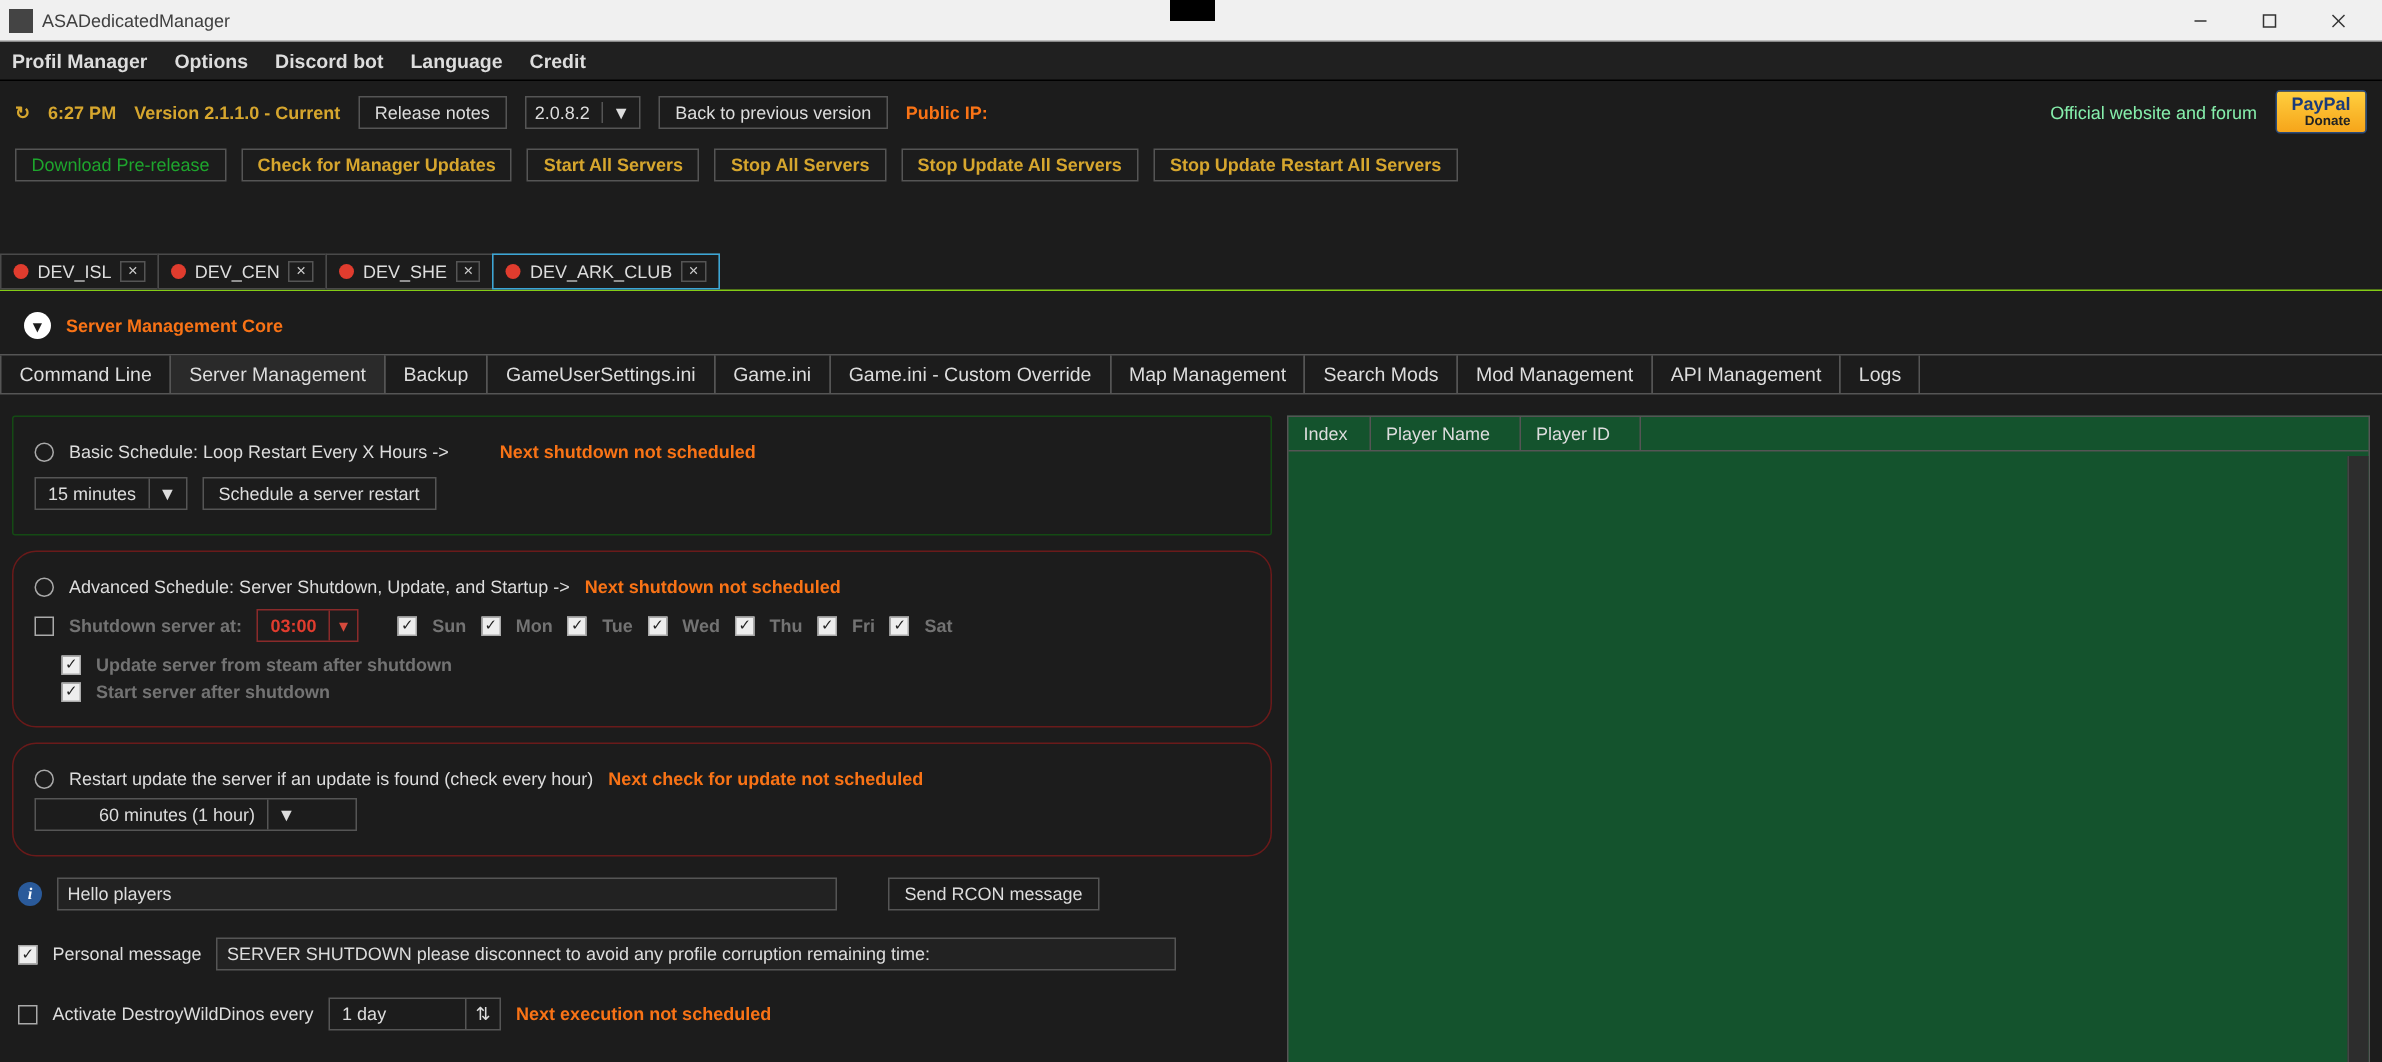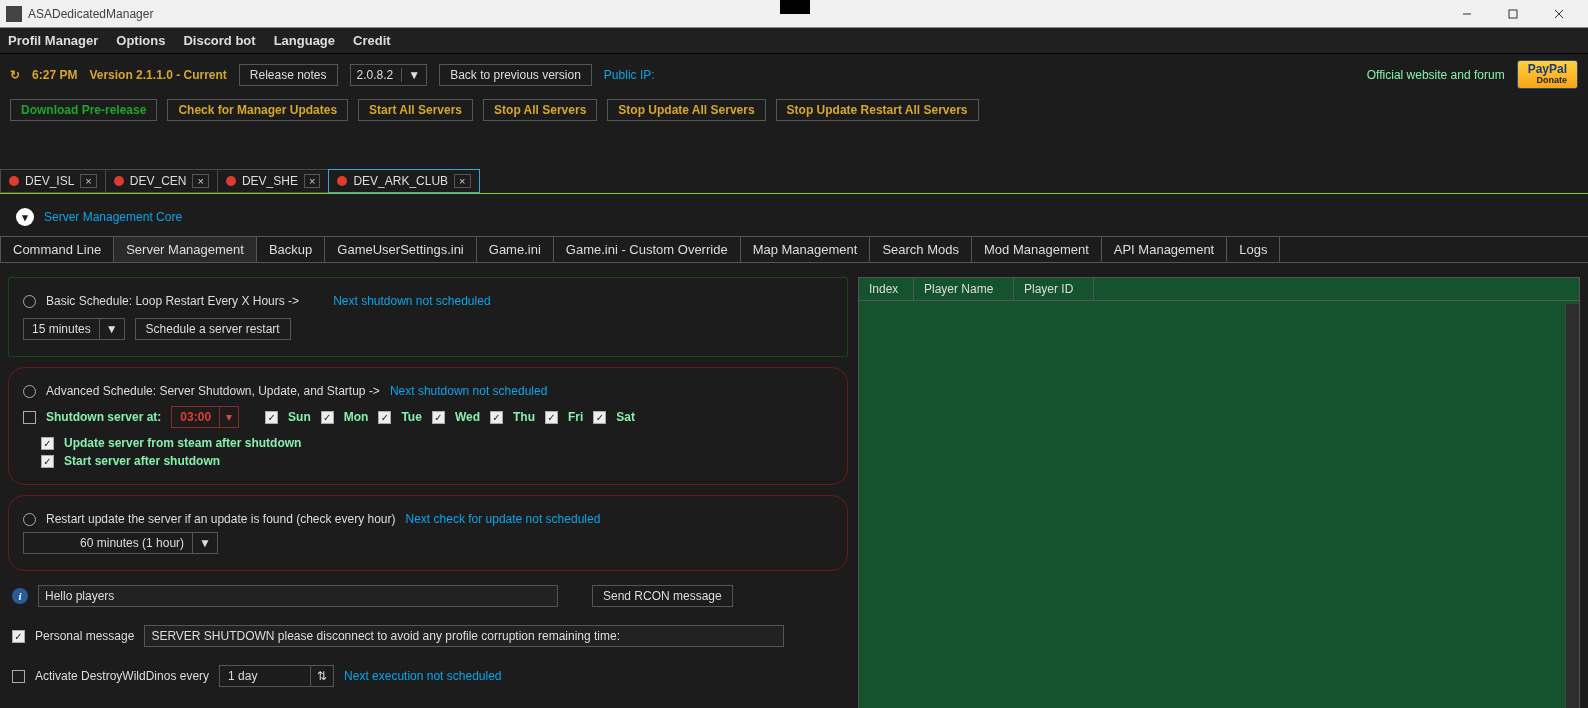--- a/index.html
+++ b/index.html
@@ -13,26 +13,26 @@
 .winbtn { width: 46px; height: 28px; display:flex; align-items:center; justify-content:center; color:#333; }
 .winbtn svg { width:10px; height:10px; }
 
 
 .menubar { background: #202020; height: 26px; display:flex; align-items:center; padding: 0 8px; gap: 18px; border-bottom:1px solid #000; }
 .menubar span { color:#ddd; font-size:13px; font-weight:bold; }
 
 
 .inforow { background: #1c1c1c; display:flex; align-items:center; padding: 6px 10px; gap: 12px; flex-wrap:wrap; }
 .orange { color: #d6a62e; font-weight:bold; }
-.green { color: #0ea5e9; font-weight:normal; }
-.red { color: #86efac; font-weight:bold;text-align:center; }
+.green { color: #f97316; font-weight:bold; }
+.red { color: #737373; font-weight:bold;text-align:center; }
 .link { color:#86efac; text-align:right; }
 .btn { background:#1c1c1c; border:1px solid #555; padding:3px 10px; color:#ddd; font-size:12px; display:inline-flex; align-items:center; gap:4px; cursor:pointer; }
 .btn.orange-t { color:#d6a62e; font-weight:bold; }
-.btn.green-t { color:#1ea52d; font-weight:bold; }
+.btn.green-t { color:#1ea52d; font-weight:normal; }
 .select { background:#1c1c1c; border:1px solid #555; padding:3px 6px; color:#ddd; font-size:12px; display:inline-flex; align-items:center; }
 .select .caret { margin-left:8px; border-left:1px solid #555; padding-left:6px; }
 .paypal { background:linear-gradient(#ffcf3f,#f6a51a); border:1px solid #2a4a7a; color:#1a3b7a; font-weight:bold; padding:2px 10px; border-radius:3px; font-size:12px; text-align:right; line-height:1.1; }
 .paypal small { display:block; font-size:9px; color:#222;}
 
 
 .actionrow { background:#1c1c1c; display:flex; align-items:center; padding:4px 10px; gap:10px; flex-wrap:wrap; }
 
 
 .servertabs { display:flex; background:#1c1c1c; padding:0; border-bottom:1px solid #84cc16;margin-top:44px; }
@@ -246,21 +246,21 @@
       </div>
     </div>
 
     <div class="panel redb">
       <div class="row">
         <span class="radio"></span>
         <span>Restart update the server if an update is found (check every hour)</span>
         <span class="green">Next check for update not scheduled</span>
       </div>
       <div class="row" style="margin-top:6px;">
-        <span class="combo" style="width:195px; justify-content:flex-end;">
+        <span class="combo" style="width:215px; justify-content:center;">
           <span class="val">60 minutes (1 hour)</span>
           <span class="dd">▼</span>
         </span>
       </div>
     </div>
 
     <div class="row" style="padding-left:4px;">
       <span class="iicon">i</span>
       <input class="input w" value="Hello players" style="">
       <span style="width:14px"></span>

